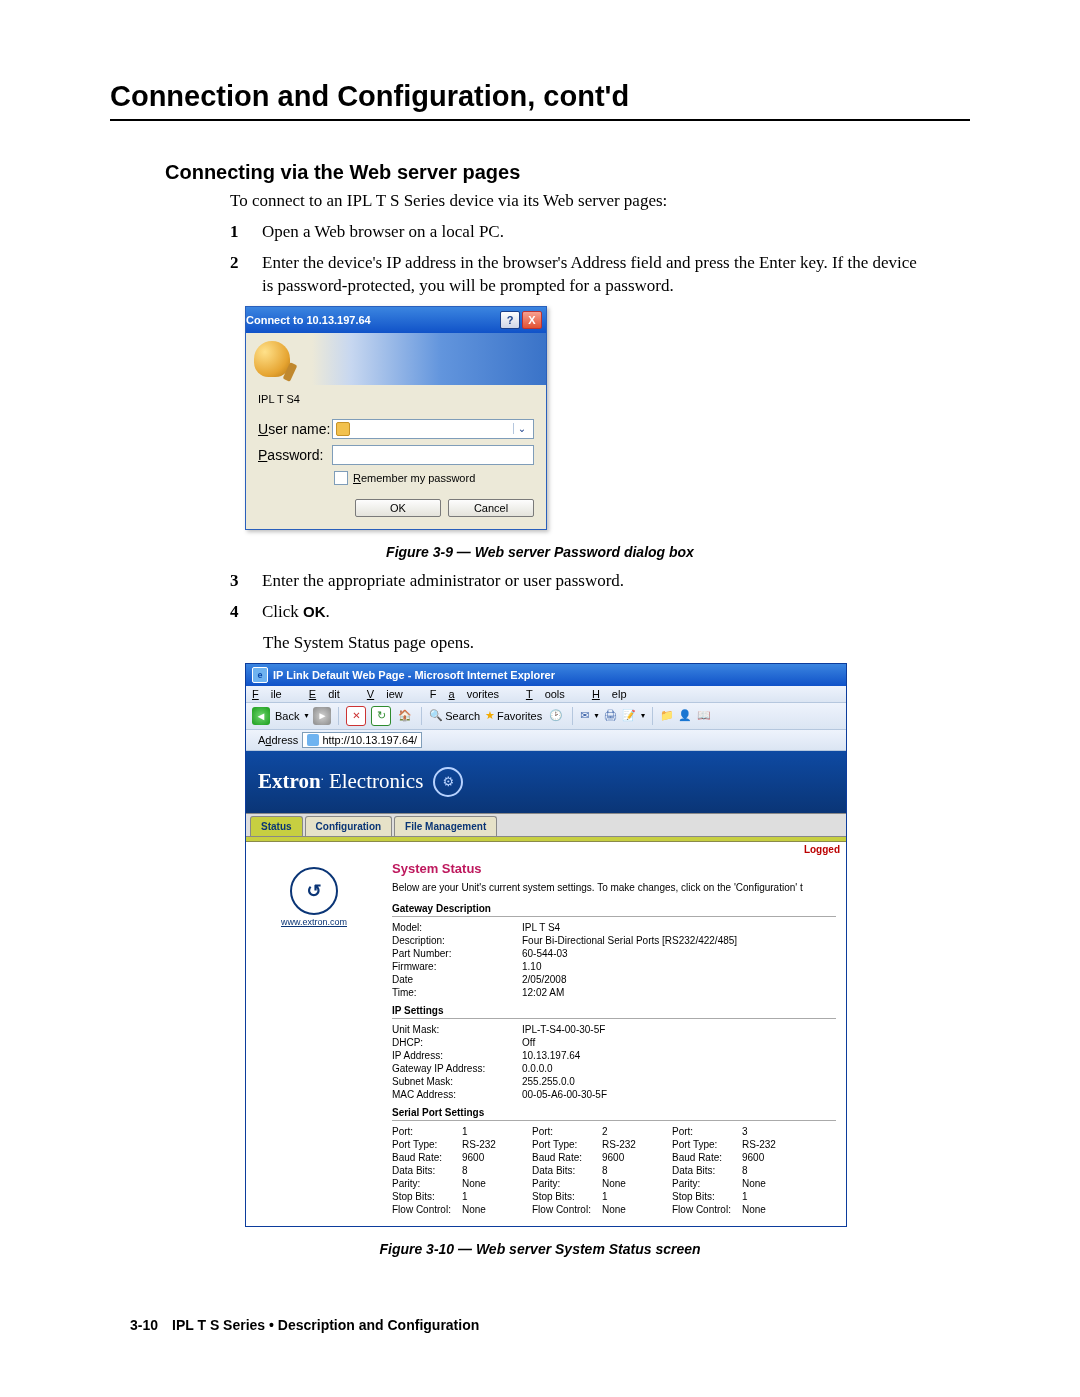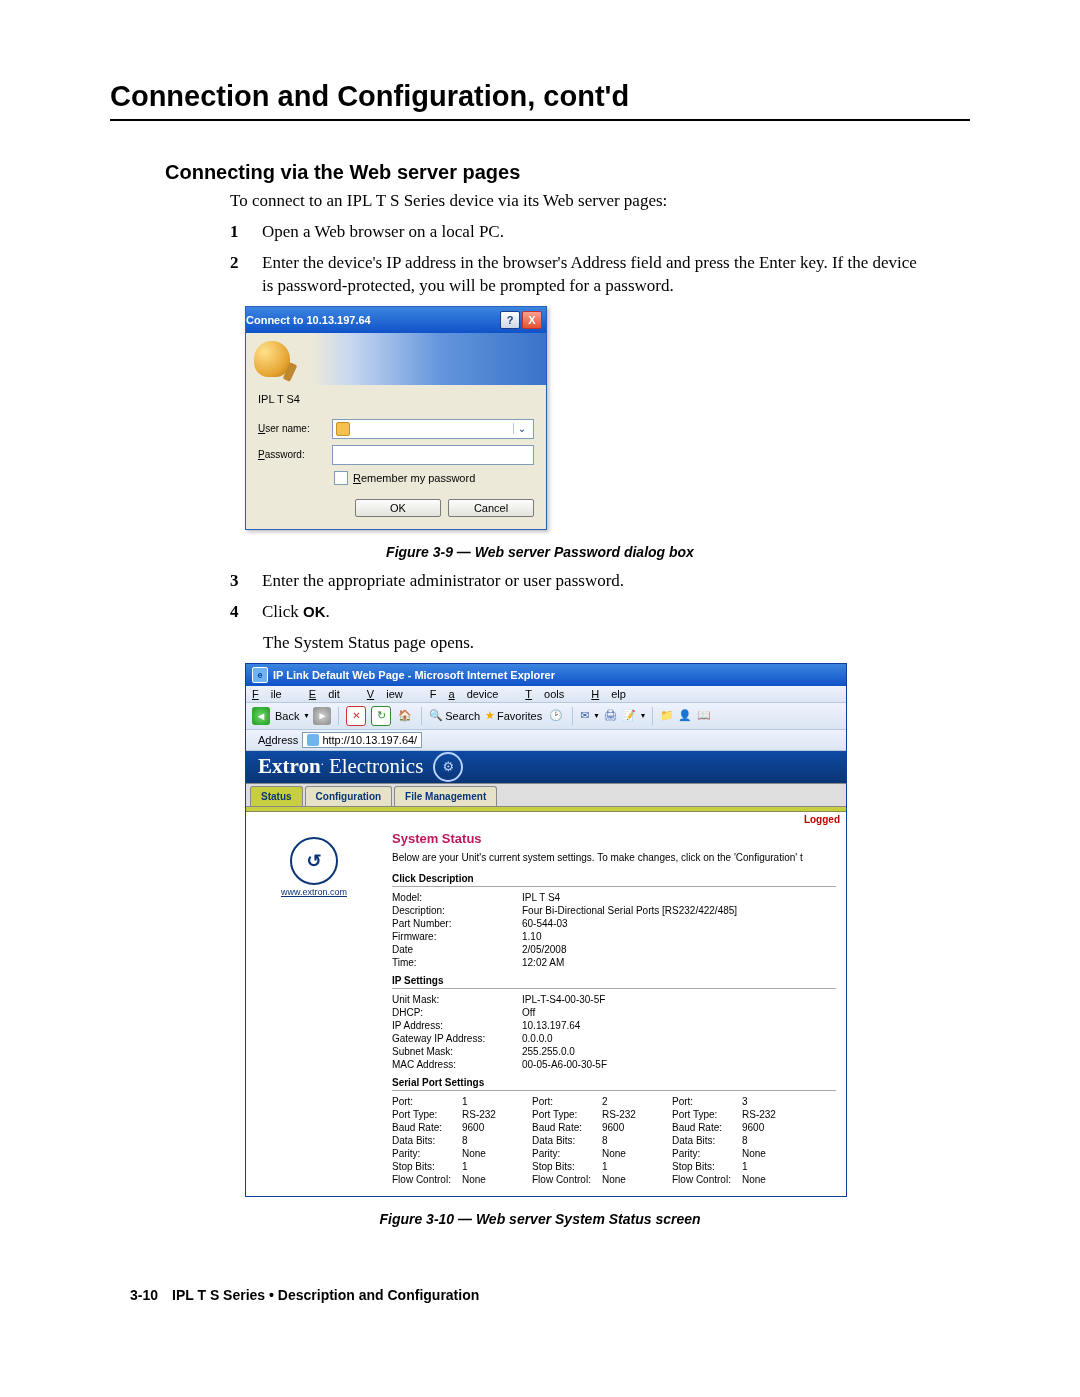--- a/index.html
+++ b/index.html
@@ -113,21 +113,21 @@
     position:relative;
   }
   .keys-icon::after {
     content:""; position:absolute; right:-4px; bottom:-4px;
     width:8px; height:18px; background:#c0882e; transform:rotate(25deg);
     border-radius:2px;
   }
   .dlg-body { padding: 8px 12px 12px 12px; }
   .dlg-body .hdr { font-size:11px; margin-bottom:14px; }
   .dlg-row { display:flex; align-items:center; margin-bottom:6px; }
-  .dlg-row .lab { width: 74px; font-size:10px; }
+  .dlg-row .lab { width: 74px; font-size:14px; }
   .dlg-row .lab .ul { text-decoration: underline; }
   .dlg-txt {
     flex:1; height:18px; border:1px solid #7f9db9; background:#fff;
     display:flex; align-items:center; padding:0 3px; font-size:11px;
     position:relative;
   }
   .dlg-dd { width:16px; text-align:center; border-left:1px solid #b5c7de; color:#1a3f8a; font-size:10px; }
   .tiny-ico {
     width:12px;height:12px; background:#f2c14e; border:1px solid #c79328;
     border-radius:2px; margin-right:4px;
@@ -186,21 +186,21 @@
     background: linear-gradient(to bottom,#eef3fc,#dbe5f3);
     border-bottom:1px solid #b5c7de;
     padding:2px 12px; display:flex; align-items:center; font-size:11px; gap:4px;
   }
   .ie-addr .lab .ul{text-decoration:underline;}
   .ie-addr .fld { border:1px solid #7f9db9;background:#fff;padding:1px 4px;flex:0 0 auto; display:flex;align-items:center;gap:3px;justify-content:space-between;}
   .ie-addr .fico{width:12px;height:12px;background:#6fb3f0;border-radius:2px;display:inline-block;}
   .ie-content { background:#fff; }
   .ex-banner {
     background: linear-gradient(to bottom,#0e4aa3,#0a3576);
-    color:#fff; padding:1px 12px; font-family: Georgia, serif;
+    color:#fff; padding:16px 12px; font-family: Georgia, serif;
     font-size:21px; display:flex; align-items:center; gap:10px;
   }
   .ex-banner .sub { font-family: Georgia, serif; }
   .ex-banner .dot { width:26px;height:26px;border:2px solid #b7d2ff;border-radius:50%;display:flex;align-items:center;justify-content:center;font-size:13px;color:#b7d2ff; }
   .ex-tabs {
     background:#dedede;border-top:1px solid #888;border-bottom:1px solid #888;
     padding:2px 4px 0 4px; display:flex; align-items:flex-end;
     font-size:10px; font-weight:bold;
   }
   .ex-tab {
@@ -313,21 +313,21 @@
   <div class="ie-wrap">
     <div class="ie">
       <div class="ie-title">
         <span class="ico">e</span>
         <span>IP Link Default Web Page - Microsoft Internet Explorer</span>
       </div>
       <div class="ie-menu">
         <span><span class="ul">F</span><span>ile</span></span>
         <span><span class="ul">E</span><span>dit</span></span>
         <span><span class="ul">V</span><span>iew</span></span>
-        <span><span>F</span><span class="ul">a</span><span>device</span></span>
+        <span><span>F</span><span class="ul">a</span><span>vorites</span></span>
         <span><span class="ul">T</span><span>ools</span></span>
         <span><span class="ul">H</span><span>elp</span></span>
       </div>
       <div class="ie-tool">
         <span class="ie-ico ie-back-ico">◄</span>
         <span>Back</span>
         <span style="font-size:8px">▾</span>
         <span class="ie-ico ie-fwd-ico">►</span>
         <span class="sep"></span>
         <span class="ie-ico ie-stop-ico">✕</span>
@@ -375,21 +375,21 @@
         <div class="ex-logged">Logged</div>
         <div class="ex-body">
           <div class="ex-side">
             <div class="ex-logo">↺</div>
             <div class="ex-url">www.extron.com</div>
           </div>
           <div class="ex-main">
             <div class="ex-h">System Status</div>
             <div class="ex-sub">Below are your Unit's current system settings. To make changes, click on the 'Configuration' t</div>
 
-            <div class="ex-sec-h">Click Description</div>
+            <div class="ex-sec-h">Gateway Description</div>
             <div id="sys-block">
                 <div class="ex-kv">
                   <span class="k">Model:</span>
                   <span class="v">IPL T S4</span>
                 </div>
                 <div class="ex-kv">
                   <span class="k">Description:</span>
                   <span class="v">Four Bi-Directional Serial Ports [RS232/422/485]</span>
                 </div>
                 <div class="ex-kv">

